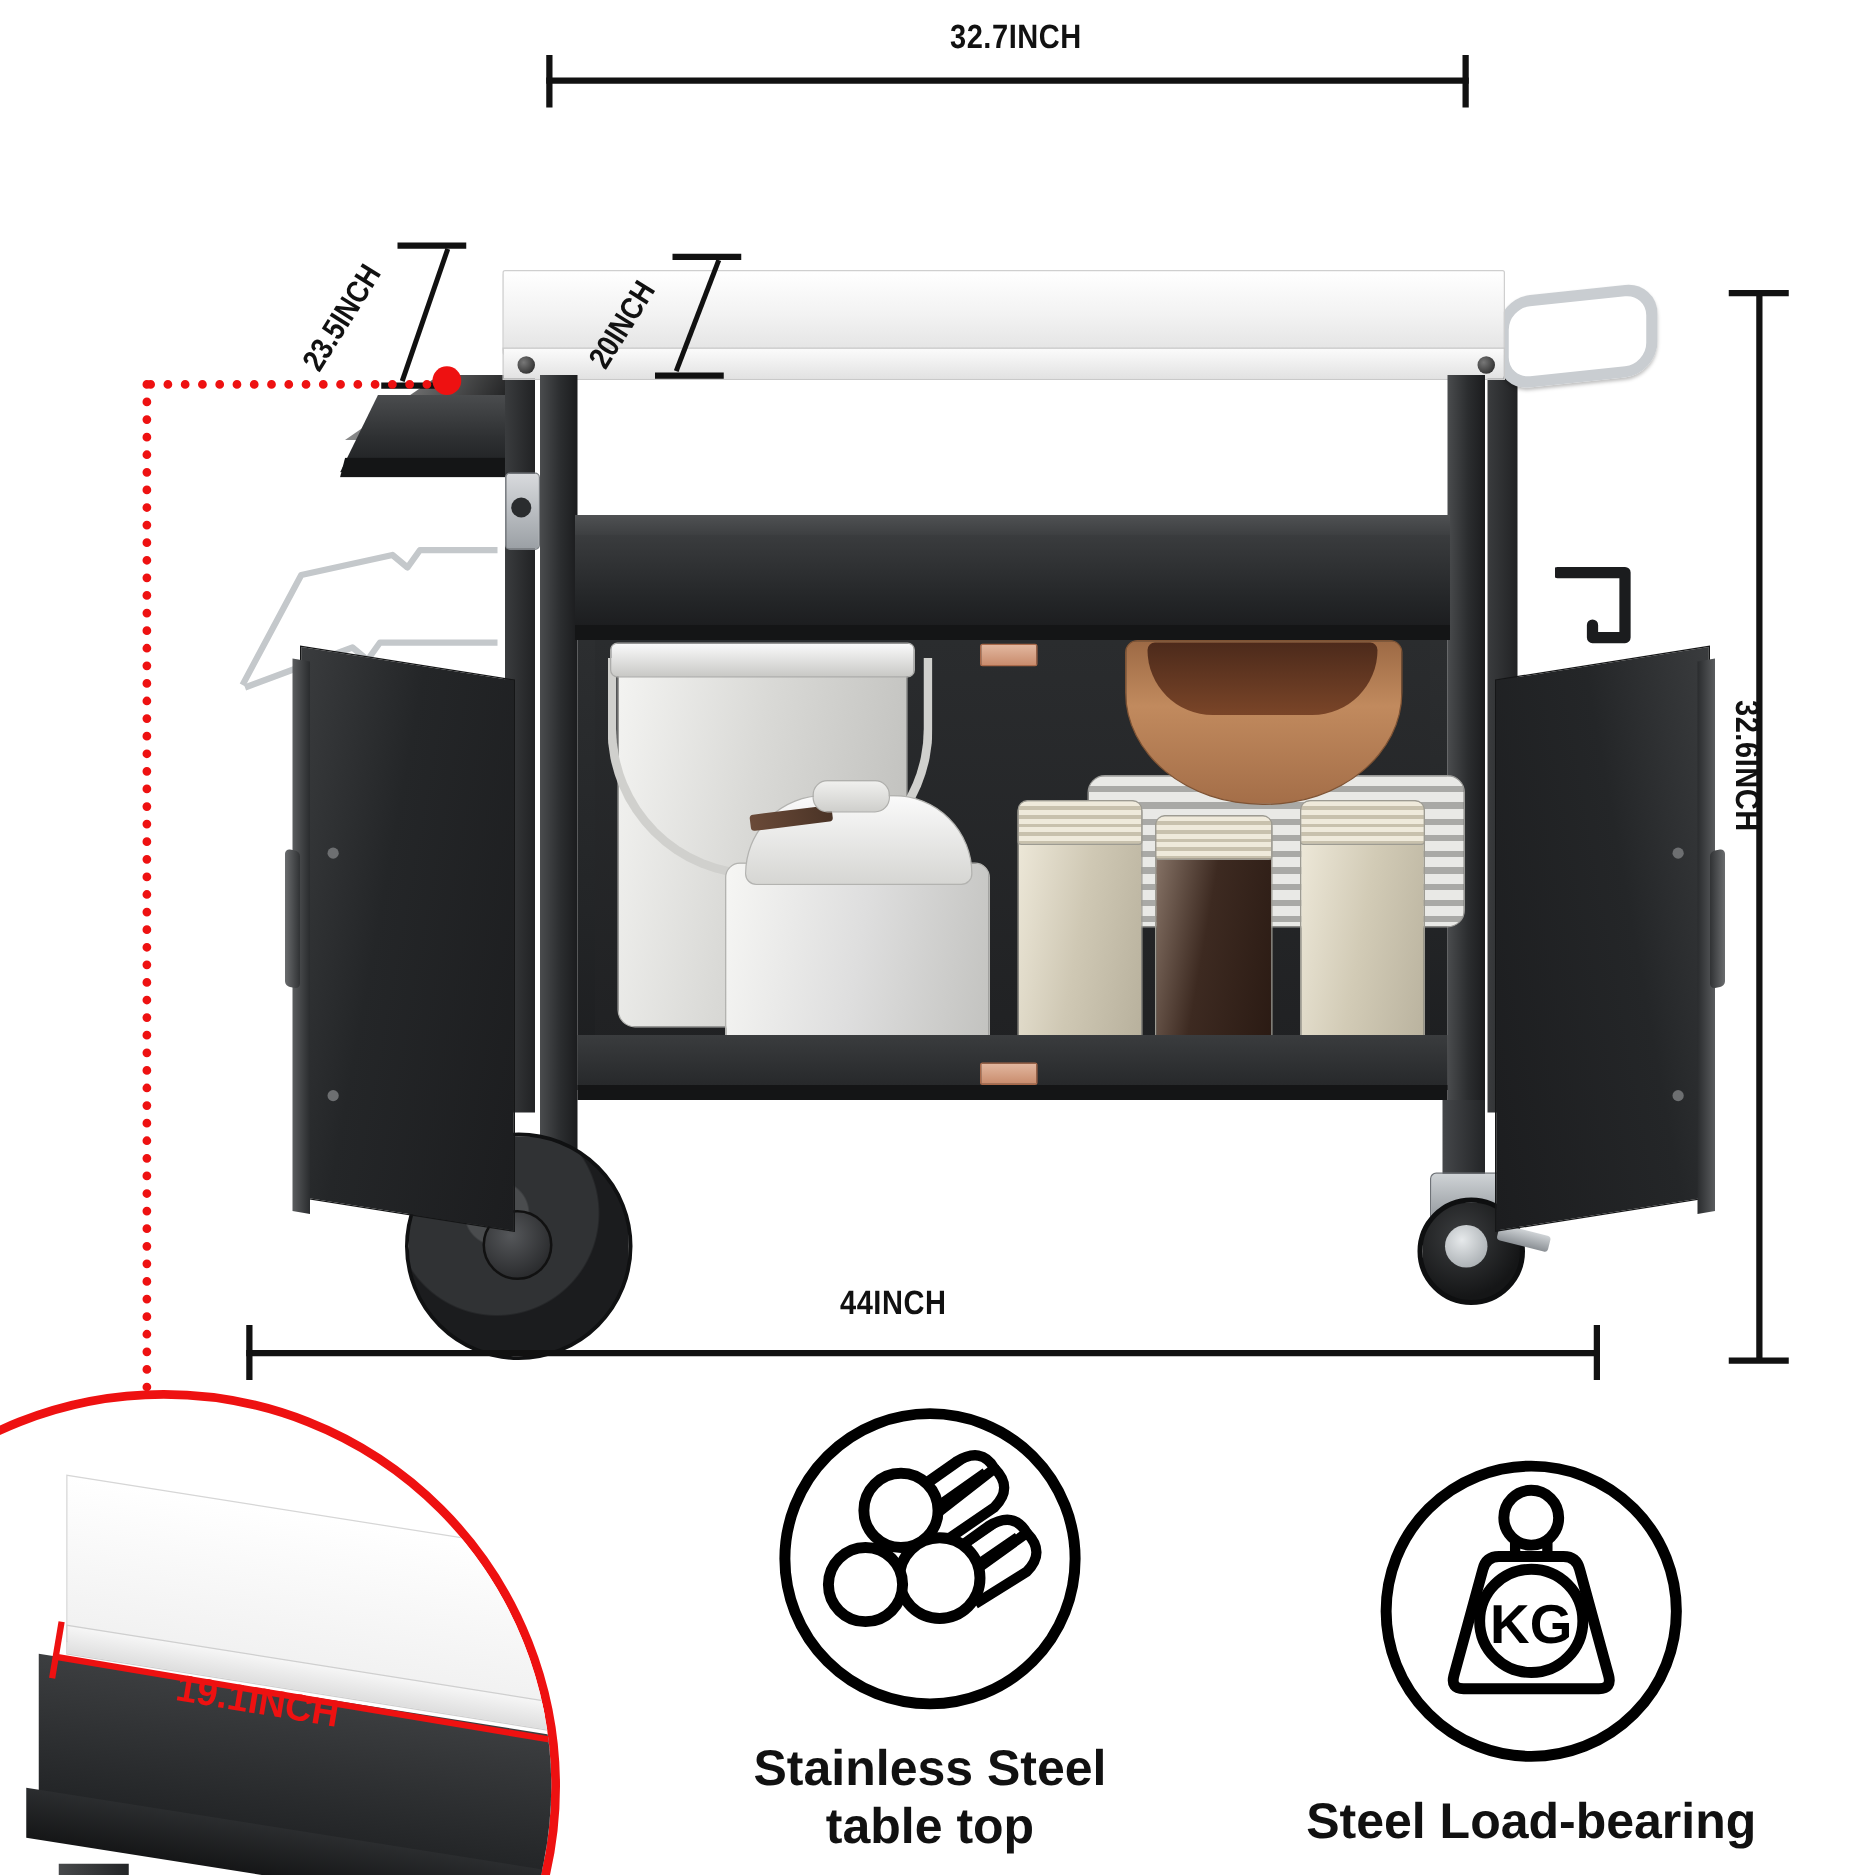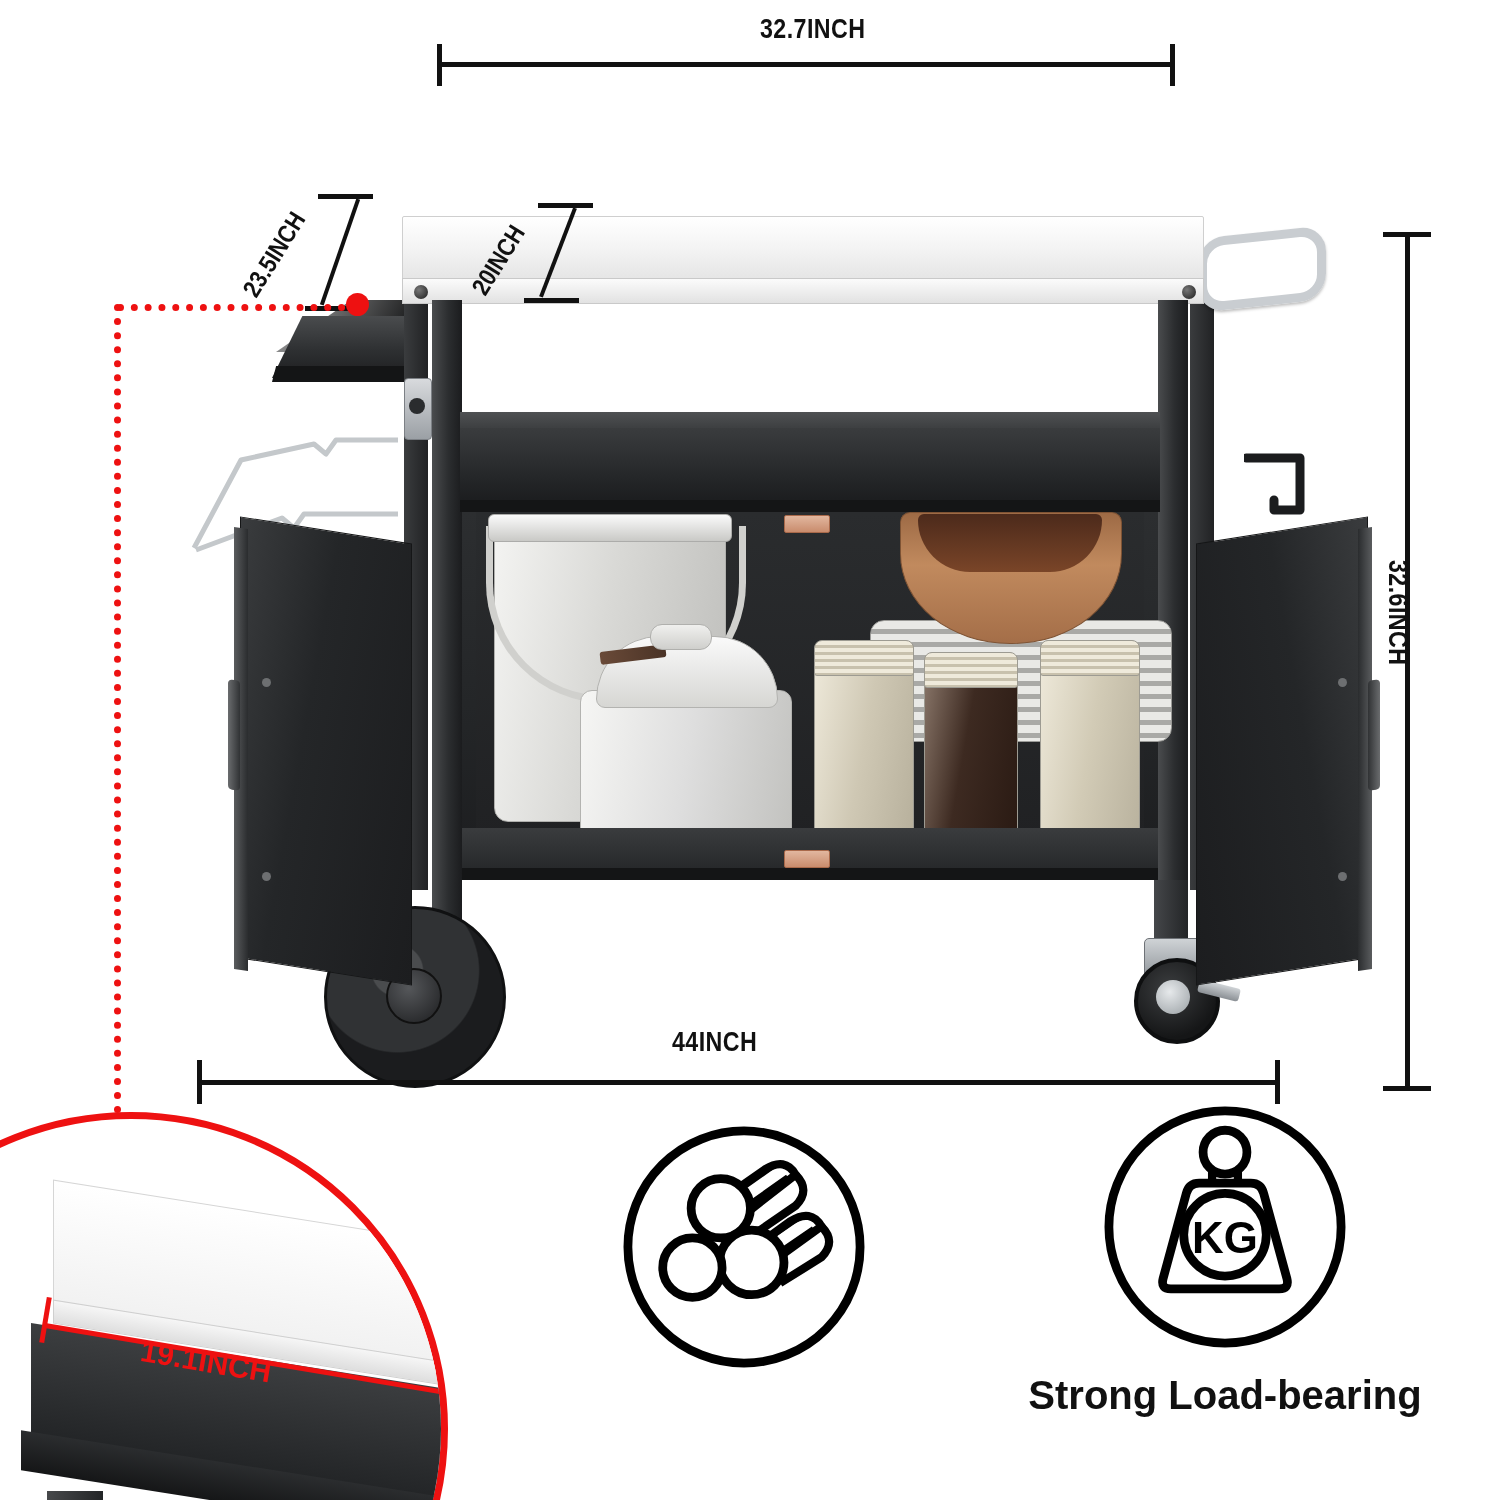--- a/index.html
+++ b/index.html
@@ -236,21 +236,21 @@
   
   .rdim{position:absolute;background:#ee1111;}
   #rd-191-line{left:224px;top:204px;width:440px;height:5px;transform:rotate(9.5deg);transform-origin:left center;}
   #rd-191-capL{left:222px;top:178px;width:5px;height:46px;transform:rotate(9.5deg);}
   #rd-191-label{position:absolute;left:320px;top:215px;color:#ee1111;font-size:30px;
       font-weight:700;transform:rotate(9.5deg);transform-origin:left center;white-space:nowrap;}
 
   
   .feature{position:absolute;text-align:center;}
   #feat-steel{left:524px;top:1118px;width:440px;}
-  #feat-load{left:990px;top:1098px;width:470px;}
+  #feat-load{left:990px;top:1160px;width:470px;}
   .feat-circle{margin:0 auto;display:block;}
   .feat-label{margin-top:16px;font-size:40px;font-weight:700;line-height:1.16;color:#111;}
 </style>
 </head>
 <body>
 
 <div class="stage">
 
   <div>
 
@@ -400,29 +400,33 @@
       <path d="M70 22 Q76 28 70 34 L54 45" fill="none" stroke="#000" stroke-width="3.2"></path>
 
       <path d="M50 53 L68 40 Q76 35 80 42 L62 55 Q56 60 50 53 Z" fill="none" stroke="#000" stroke-width="3.2"></path>
       <path d="M56 49 L72 38 M61 54 L77 43" stroke="#000" stroke-width="2.4" fill="none"></path>
       <path d="M80 42 Q86 48 80 54 L64 64" fill="none" stroke="#000" stroke-width="3.2"></path>
 
       <circle cx="41" cy="35" r="11.5" fill="#fff" stroke="#000" stroke-width="3.4"></circle>
       <circle cx="53" cy="56" r="12.5" fill="#fff" stroke="#000" stroke-width="3.4"></circle>
       <circle cx="30" cy="58" r="11.5" fill="#fff" stroke="#000" stroke-width="3.4"></circle>
     </svg>
+    <div class="feat-label">
+      <div>Stainless Steel</div>
+      <div>table top</div>
+    </div>
   </div>
 
   <div class="feature" id="feat-load">
     <svg class="feat-circle" width="258" height="258" viewBox="0 0 100 100">
       <circle cx="50" cy="50" r="45" fill="none" stroke="#000" stroke-width="3.4"></circle>
       <circle cx="50" cy="21" r="8.5" fill="none" stroke="#000" stroke-width="3.4"></circle>
       <path d="M45 28 L45 33 M55 28 L55 33" stroke="#000" stroke-width="3.2" fill="none"></path>
       <path d="M40 33 L60 33 Q64 33 65 37 L74 70 Q75 74 71 74 L29 74 Q25 74 26 70 L35 37 Q36 33 40 33 Z" fill="none" stroke="#000" stroke-width="3.4" stroke-linejoin="round"></path>
       <circle cx="50" cy="53" r="16" fill="#fff" stroke="#000" stroke-width="3.4"></circle>
       <text x="50" y="60" text-anchor="middle" font-family="Liberation Sans, sans-serif" font-size="17" font-weight="700" fill="#000">KG</text>
     </svg>
     <div class="feat-label">
-      <div>Strong Load-bearing</div>
+      <div>Steel Load-bearing</div>
     </div>
   </div>
 
 </div>
 
 </body></html>

